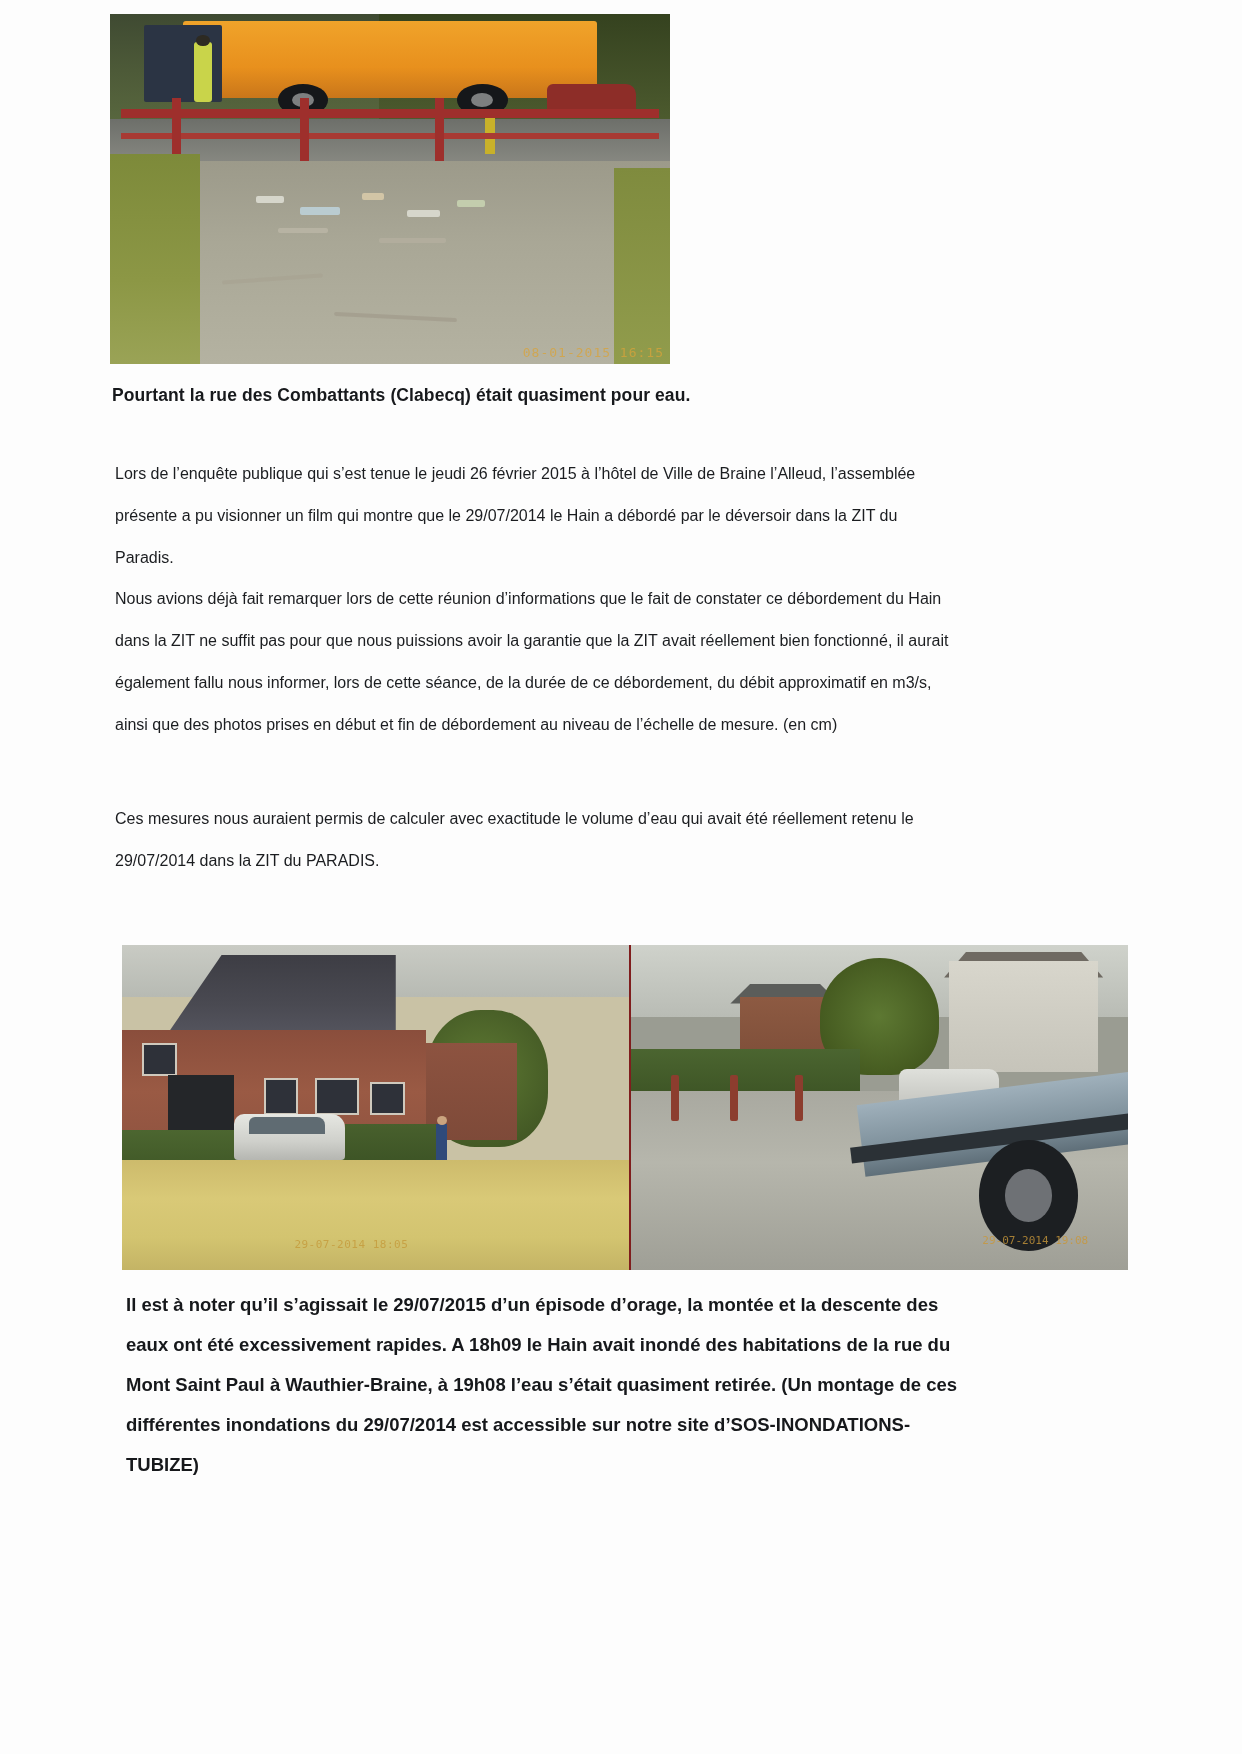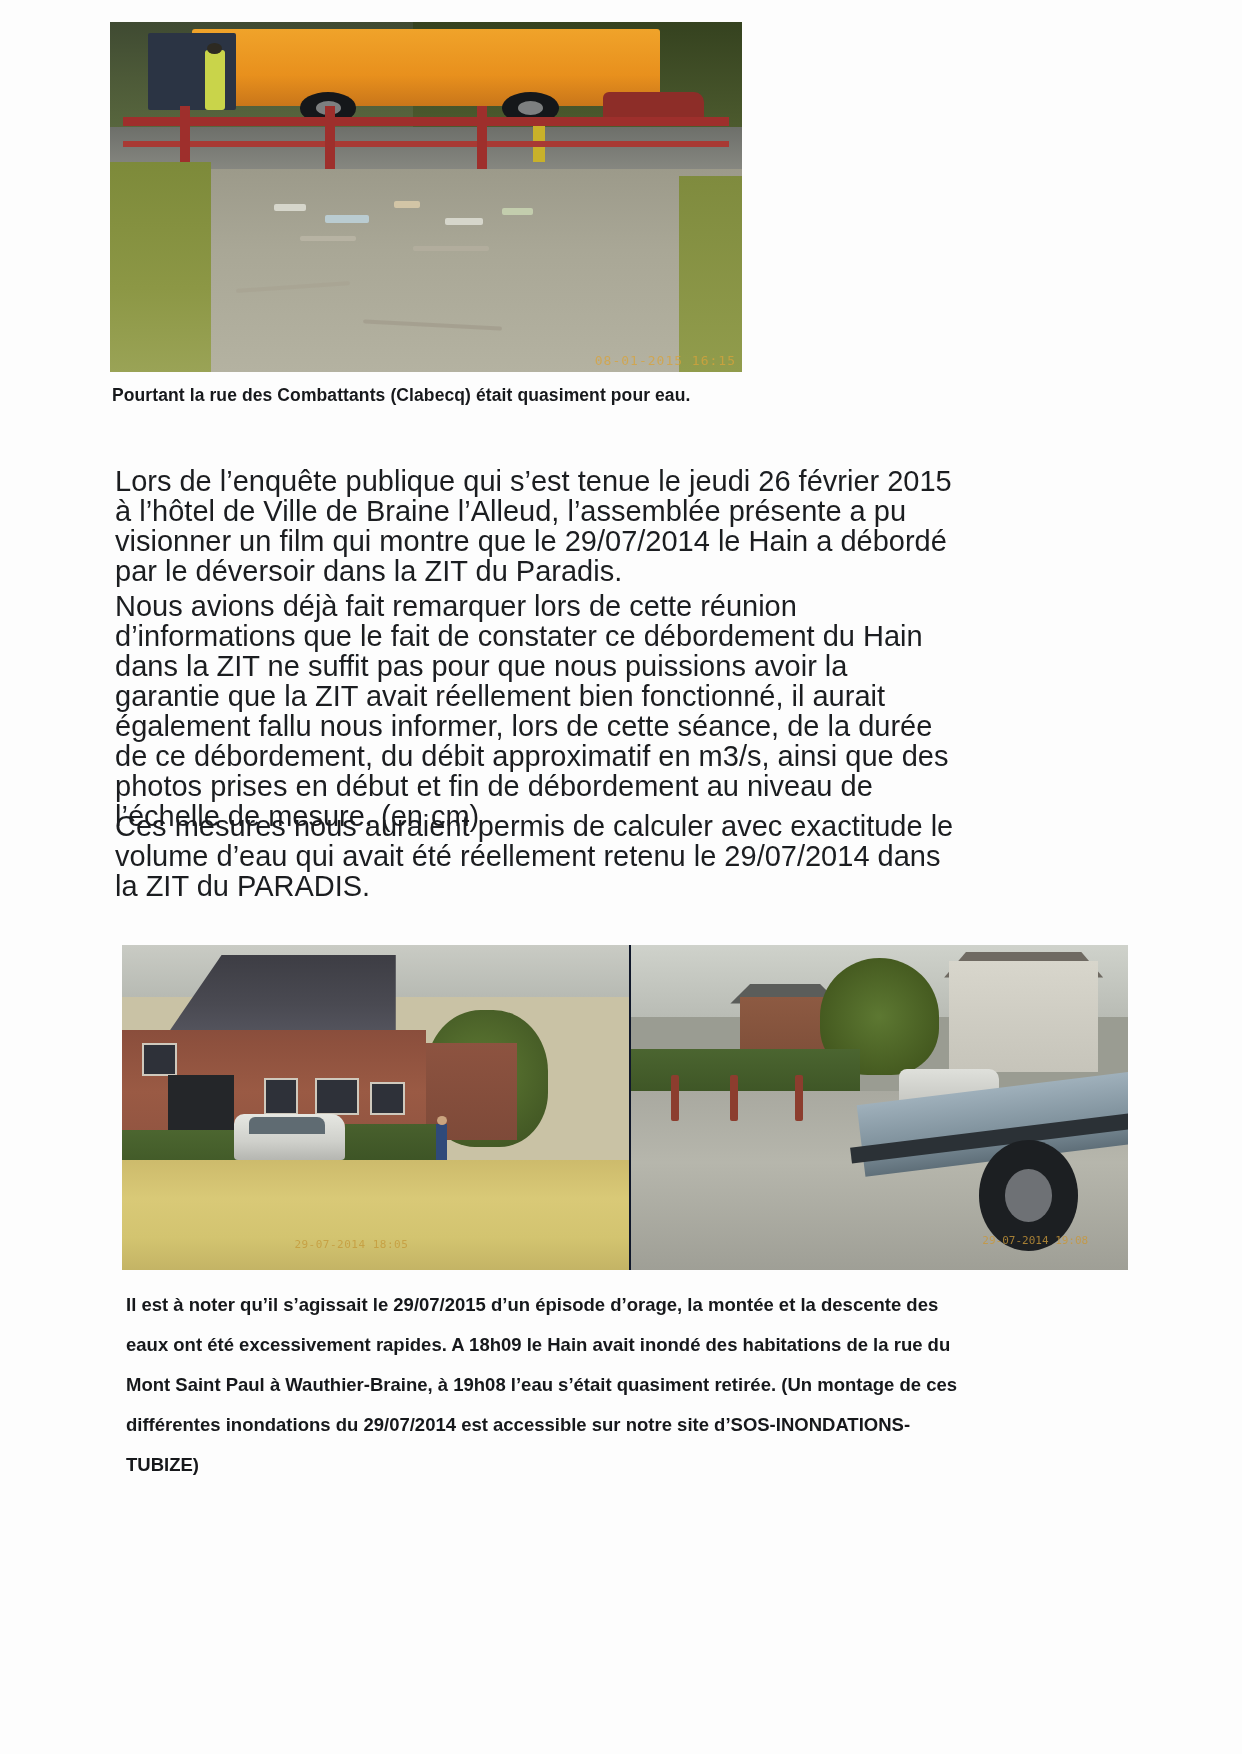--- a/index.html
+++ b/index.html
@@ -20,22 +20,22 @@
     left: 0; top: 0;
     width: 1242px;
     height: 1754px;
     background: #fdfdfd;
   }
 
   
   .photo-top {
     position: absolute;
     left: 110px;
-    top: 22px;
-    width: 632px;
+    top: 14px;
+    width: 560px;
     height: 350px;
     overflow: hidden;
     background: #14532d;
   }
   .pt-sky {
     position: absolute; left: 0; top: 0; width: 100%; height: 36%;
     background: linear-gradient(180deg, #3f4a32 0%, #4d5a38 45%, #5c6b40 100%);
   }
   .pt-hedge {
     position: absolute; left: 48%; top: 0; width: 52%; height: 40%;
@@ -133,22 +133,22 @@
     width: 900px;
     font-size: 17.5px;
     font-weight: bold;
     color: #17191c;
     letter-spacing: .1px;
   }
   .body-text {
     position: absolute;
     left: 115px;
     width: 845px;
-    font-size: 29px;
-    line-height: 30px;
+    font-size: 16px;
+    line-height: 42px;
     color: #1b1d20;
     text-align: left;
   }
   #para1 { top: 437px; }
   #para2 { top: 562px; }
   #para3 { top: 782px; }
   #para4 { top: 857px; }
 
   
   .photo-bottom {
@@ -167,21 +167,21 @@
     height: 100%;
     overflow: hidden;
     background: #c9c2a5;
   }
   .pb-right {
     position: relative;
     width: 49.5%;
     height: 100%;
     overflow: hidden;
     background: #9a9c92;
-    border-left: 2px solid #0f172a;
+    border-left: 2px solid #7f1d1d;
   }
 
   
   .l-sky { position:absolute; left:0; top:0; width:100%; height:16%;
     background: linear-gradient(180deg,#c9cbc4 0%, #b7bab3 100%); }
   .l-roof {
     position: absolute; left: 2%; top: 3%; width: 52%; height: 26%;
     background: linear-gradient(180deg,#3d3d44 0%, #4a4a52 60%, #565660 100%);
     clip-path: polygon(12% 100%, 34% 0%, 100% 0%, 100% 100%);
   }

